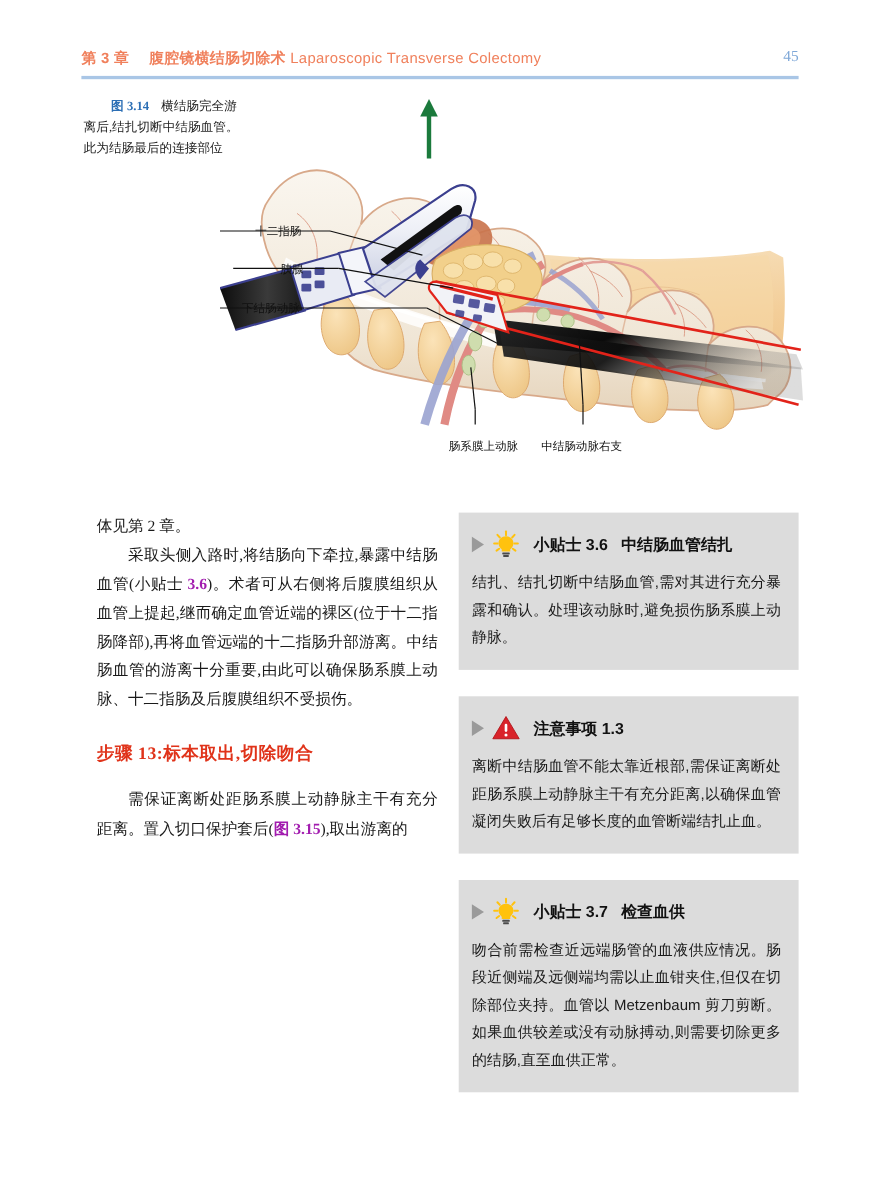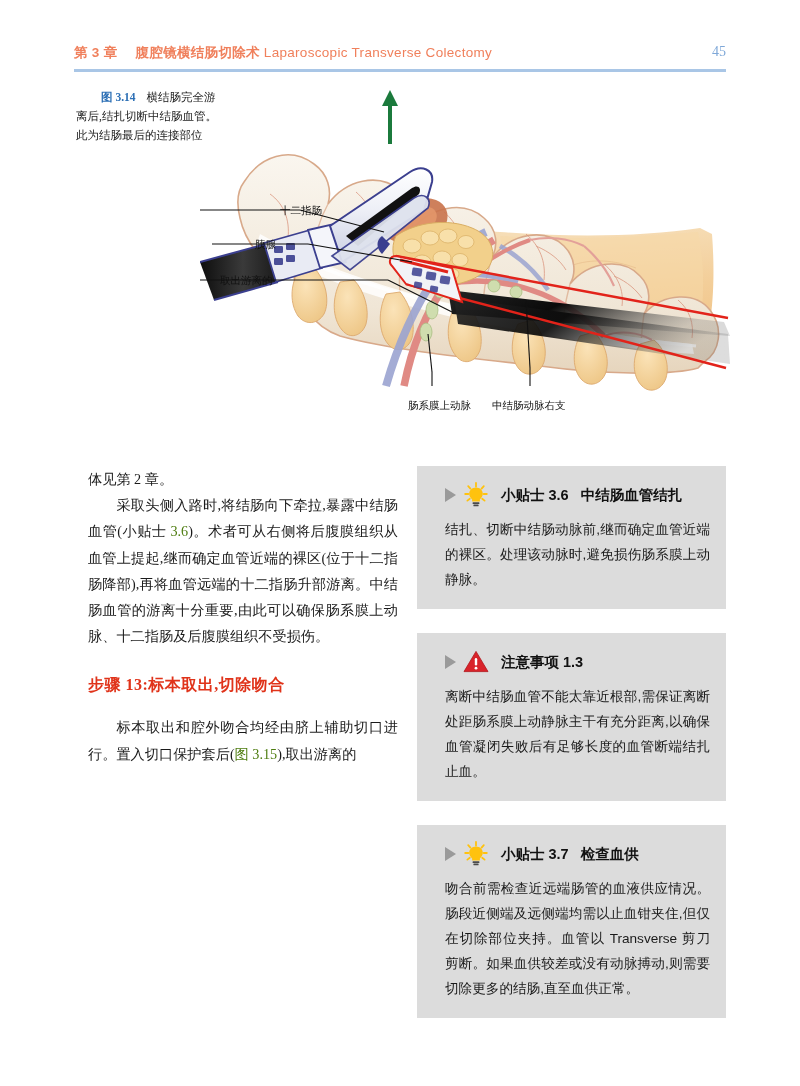--- a/index.html
+++ b/index.html
@@ -79,21 +79,21 @@
   }
   .figure-svg { display: block; }
 
   .fig-label {
     position: absolute;
     font-size: 10.5px;
     color: #111;
     font-family: "Liberation Serif", "DejaVu Serif", serif;
     white-space: nowrap;
   }
-  #lbl-duodenum { left: 32px; top: 118px; margin-left: 48px; }
+  #lbl-duodenum { left: 32px; top: 118px; }
   #lbl-pancreas { left: 55px; top: 152px; }
   #lbl-inf-colic { left: 20px; top: 188px; }
   #lbl-sma { left: 208px; top: 313px; }
   #lbl-mca-right { left: 292px; top: 313px; }
 
   
   .col-left {
     position: absolute;
     left: 88px;
     top: 466px;
@@ -109,35 +109,35 @@
   .body-p {
     font-size: 14.2px;
     line-height: 26.2px;
     text-align: justify;
     text-justify: inter-ideograph;
     margin: 0;
     color: #1a1a1a;
     font-family: "Liberation Serif", "DejaVu Serif", serif;
   }
   .body-p.indent { text-indent: 2em; }
-  .xref { color: #4d7c0f; }
+  .xref { color: #a21caf; font-weight: bold; }
 
   .section-head {
     font-size: 16px;
     font-weight: 700;
     color: #E0331A;
     margin: 26px 0 18px 0;
     letter-spacing: 0.5px;
     font-family: "Liberation Serif", "DejaVu Serif", serif;
   }
 
   
   .callout {
     background: #DCDCDC;
-    padding: 16px 16px 17px 28px;
+    padding: 16px 16px 17px 12px;
     box-sizing: border-box;
     margin-bottom: 24px;
     font-family: "Liberation Sans", "DejaVu Sans", sans-serif;
   }
   .callout-head {
     display: flex;
     align-items: center;
     margin-bottom: 9px;
   }
   .callout-arrow {
@@ -394,32 +394,32 @@
       <line x1="188" y1="194" x2="252" y2="226"></line>
       <line x1="232" y1="300" x2="232" y2="286"></line>
       <line x1="232" y1="286" x2="228" y2="248"></line>
       <line x1="330" y1="300" x2="330" y2="282"></line>
       <line x1="330" y1="282" x2="326" y2="214"></line>
     </g>
   </svg>
 
   <div class="fig-label" id="lbl-duodenum">十二指肠</div>
   <div class="fig-label" id="lbl-pancreas">胰腺</div>
-  <div class="fig-label" id="lbl-inf-colic">取出游离的</div>
+  <div class="fig-label" id="lbl-inf-colic">下结肠动脉</div>
   <div class="fig-label" id="lbl-sma">肠系膜上动脉</div>
   <div class="fig-label" id="lbl-mca-right">中结肠动脉右支</div>
 </div>
 
 <div class="col-left">
   <p class="body-p"><span>体见第 2 章。</span></p>
   <p class="body-p indent"><span>采取头侧入路时,将结肠向下牵拉,暴露中结肠血管(小贴士 </span><span class="xref">3.6</span><span>)。术者可从右侧将后腹膜组织从血管上提起,继而确定血管近端的裸区(位于十二指肠降部),再将血管远端的十二指肠升部游离。中结肠血管的游离十分重要,由此可以确保肠系膜上动脉、十二指肠及后腹膜组织不受损伤。</span></p>
 
   <h2 class="section-head">步骤 13:标本取出,切除吻合</h2>
 
-  <p class="body-p indent"><span>标本取出和腔外吻合均经由脐上辅助切口进行。置入切口保护套后(</span><span class="xref">图 3.15</span><span>),取出游离的</span></p>
+  <p class="body-p indent"><span>需保证离断处距肠系膜上动静脉主干有充分距离。置入切口保护套后(</span><span class="xref">图 3.15</span><span>),取出游离的</span></p>
 </div>
 
 <div class="col-right">
 
   <div class="callout">
     <div class="callout-head">
       <div class="callout-arrow"></div>
       <svg class="callout-icon" viewBox="0 0 26 26">
         <g stroke="#FFC20E" stroke-width="1.8" stroke-linecap="round">
           <line x1="13" y1="1" x2="13" y2="4.5"></line>
@@ -433,21 +433,21 @@
         <path d="M13 5.5 C9.1 5.5 6.2 8.3 6.2 11.8 C6.2 14.3 7.7 15.9 9.1 17.4
                  L9.1 19.4 L16.9 19.4 L16.9 17.4 C18.3 15.9 19.8 14.3 19.8 11.8
                  C19.8 8.3 16.9 5.5 13 5.5 Z" fill="#FFC20E"></path>
         <rect x="9.6" y="20.2" width="6.8" height="1.8" rx="0.6" fill="#4a4a4a"></rect>
         <rect x="10.4" y="22.5" width="5.2" height="1.8" rx="0.6" fill="#4a4a4a"></rect>
       </svg>
       <div class="callout-title">
         <span>小贴士 3.6</span><span class="sp"></span><span>中结肠血管结扎</span>
       </div>
     </div>
-    <div class="callout-body">结扎、切断中结肠动脉前,继而确定血管近端的裸区。处理该动脉时,避免损伤肠系膜上动静脉。</div>
+    <div class="callout-body">结扎、结扎切断中结肠血管,需对其进行充分暴露和确认。处理该动脉时,避免损伤肠系膜上动静脉。</div>
   </div>
 
   <div class="callout">
     <div class="callout-head">
       <div class="callout-arrow"></div>
       <svg class="callout-icon" viewBox="0 0 26 26">
         <path d="M13 2.4 L25 22.6 L1 22.6 Z" fill="#D9232A" stroke="#B01319" stroke-width="0.8" stroke-linejoin="round"></path>
         <rect x="11.8" y="9" width="2.4" height="7.4" rx="1.2" fill="#ffffff"></rect>
         <circle cx="13" cy="19.2" r="1.4" fill="#ffffff"></circle>
       </svg>
@@ -474,16 +474,16 @@
         <path d="M13 5.5 C9.1 5.5 6.2 8.3 6.2 11.8 C6.2 14.3 7.7 15.9 9.1 17.4
                  L9.1 19.4 L16.9 19.4 L16.9 17.4 C18.3 15.9 19.8 14.3 19.8 11.8
                  C19.8 8.3 16.9 5.5 13 5.5 Z" fill="#FFC20E"></path>
         <rect x="9.6" y="20.2" width="6.8" height="1.8" rx="0.6" fill="#4a4a4a"></rect>
         <rect x="10.4" y="22.5" width="5.2" height="1.8" rx="0.6" fill="#4a4a4a"></rect>
       </svg>
       <div class="callout-title">
         <span>小贴士 3.7</span><span class="sp"></span><span>检查血供</span>
       </div>
     </div>
-    <div class="callout-body">吻合前需检查近远端肠管的血液供应情况。肠段近侧端及远侧端均需以止血钳夹住,但仅在切除部位夹持。血管以 Transverse 剪刀剪断。如果血供较差或没有动脉搏动,则需要切除更多的结肠,直至血供正常。</div>
+    <div class="callout-body">吻合前需检查近远端肠管的血液供应情况。肠段近侧端及远侧端均需以止血钳夹住,但仅在切除部位夹持。血管以 Metzenbaum 剪刀剪断。如果血供较差或没有动脉搏动,则需要切除更多的结肠,直至血供正常。</div>
   </div>
 
 </div>
 
 </body></html>

